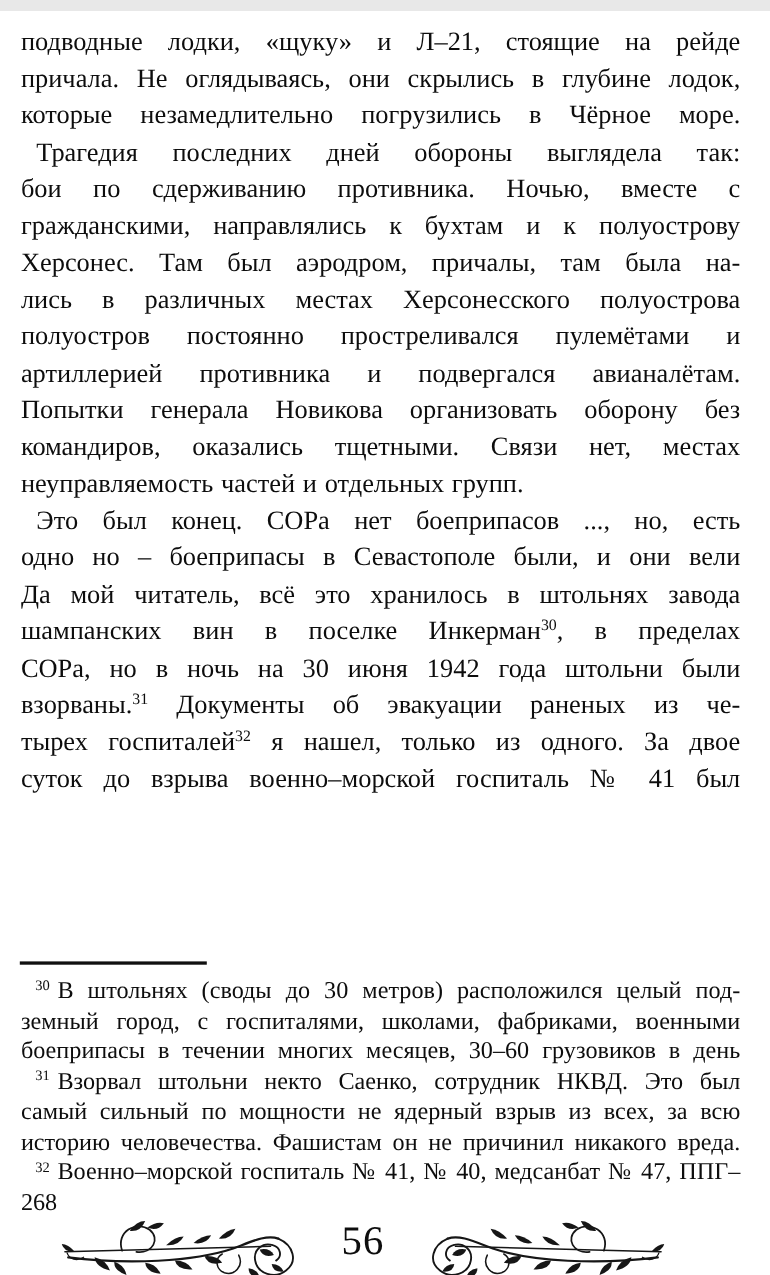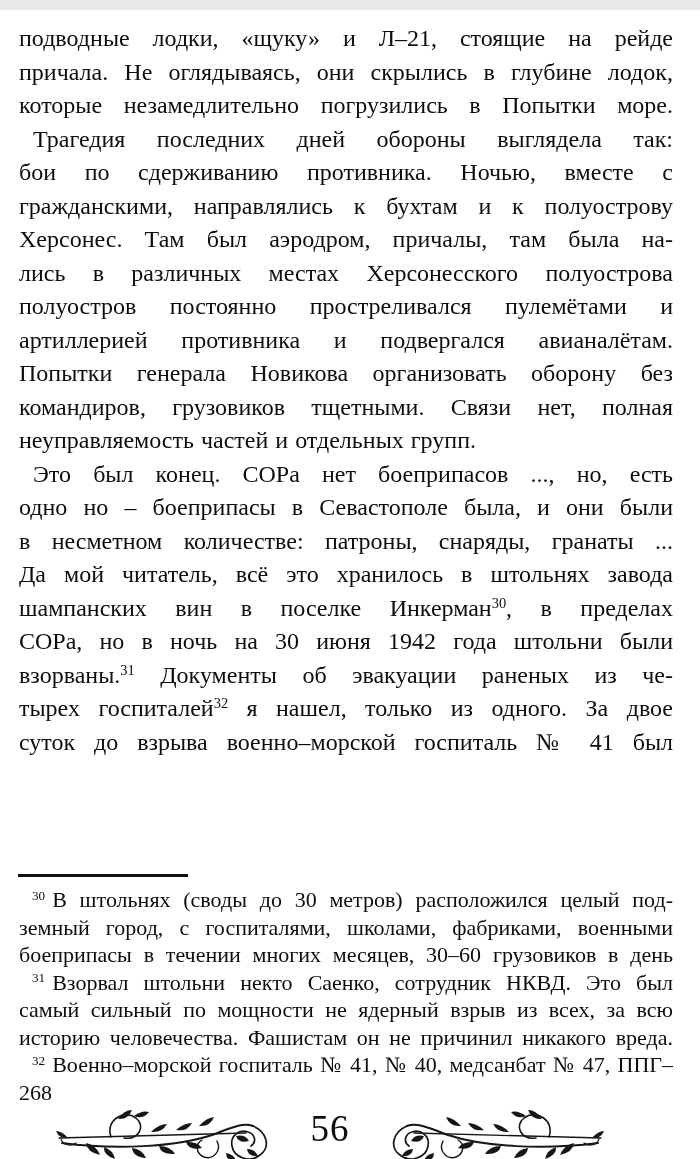--- a/index.html
+++ b/index.html
@@ -93,34 +93,33 @@
       <path d="M170 46 q 8 1 10 8 q -10 0 -10 -8 Z"></path>
     </g>
   </symbol>
 </svg>
 
 <div class="page">
 
   <div class="main-text">
       <div class="tl">подводные лодки, «щуку» и Л–21, стоящие на рейде</div>
       <div class="tl">причала. Не оглядываясь, они скрылись в глубине лодок,</div>
-      <div class="tl">которые незамедлительно погрузились в Попытки море.</div>
+      <div class="tl">которые незамедлительно погрузились в Чёрное море.</div>
       <div class="tl ind">Трагедия последних дней обороны выглядела так:</div>
       <div class="tl">бои по сдерживанию противника. Ночью, вместе с</div>
       <div class="tl">гражданскими, направлялись к бухтам и к полуострову</div>
       <div class="tl">Херсонес. Там был аэродром, причалы, там была на-</div>
       <div class="tl">лись в различных местах Херсонесского полуострова</div>
       <div class="tl">полуостров постоянно простреливался пулемётами и</div>
       <div class="tl">артиллерией противника и подвергался авианалётам.</div>
       <div class="tl">Попытки генерала Новикова организовать оборону без</div>
-      <div class="tl">командиров, грузовиков тщетными. Связи нет, полная</div>
+      <div class="tl">командиров, оказались тщетными. Связи нет, местах</div>
       <div class="tl nl">неуправляемость частей и отдельных групп.</div>
       <div class="tl ind">Это был конец. СОРа нет боеприпасов ..., но, есть</div>
-      <div class="tl">одно но – боеприпасы в Севастополе была, и они были</div>
-      <div class="tl">в несметном количестве: патроны, снаряды, гранаты ...</div>
+      <div class="tl">одно но – боеприпасы в Севастополе были, и они вели</div>
       <div class="tl">Да мой читатель, всё это хранилось в штольнях завода</div>
       <div class="tl">шампанских вин в поселке Инкерман<sup>30</sup>, в пределах</div>
       <div class="tl">СОРа, но в ночь на 30 июня 1942 года штольни были</div>
       <div class="tl">взорваны.<sup>31</sup> Документы об эвакуации раненых из че-</div>
       <div class="tl">тырех госпиталей<sup>32</sup> я нашел, только из одного. За двое</div>
       <div class="tl">суток до взрыва военно–морской госпиталь № 41 был</div>
     </div>
 
   <div class="fsep"></div>
 

